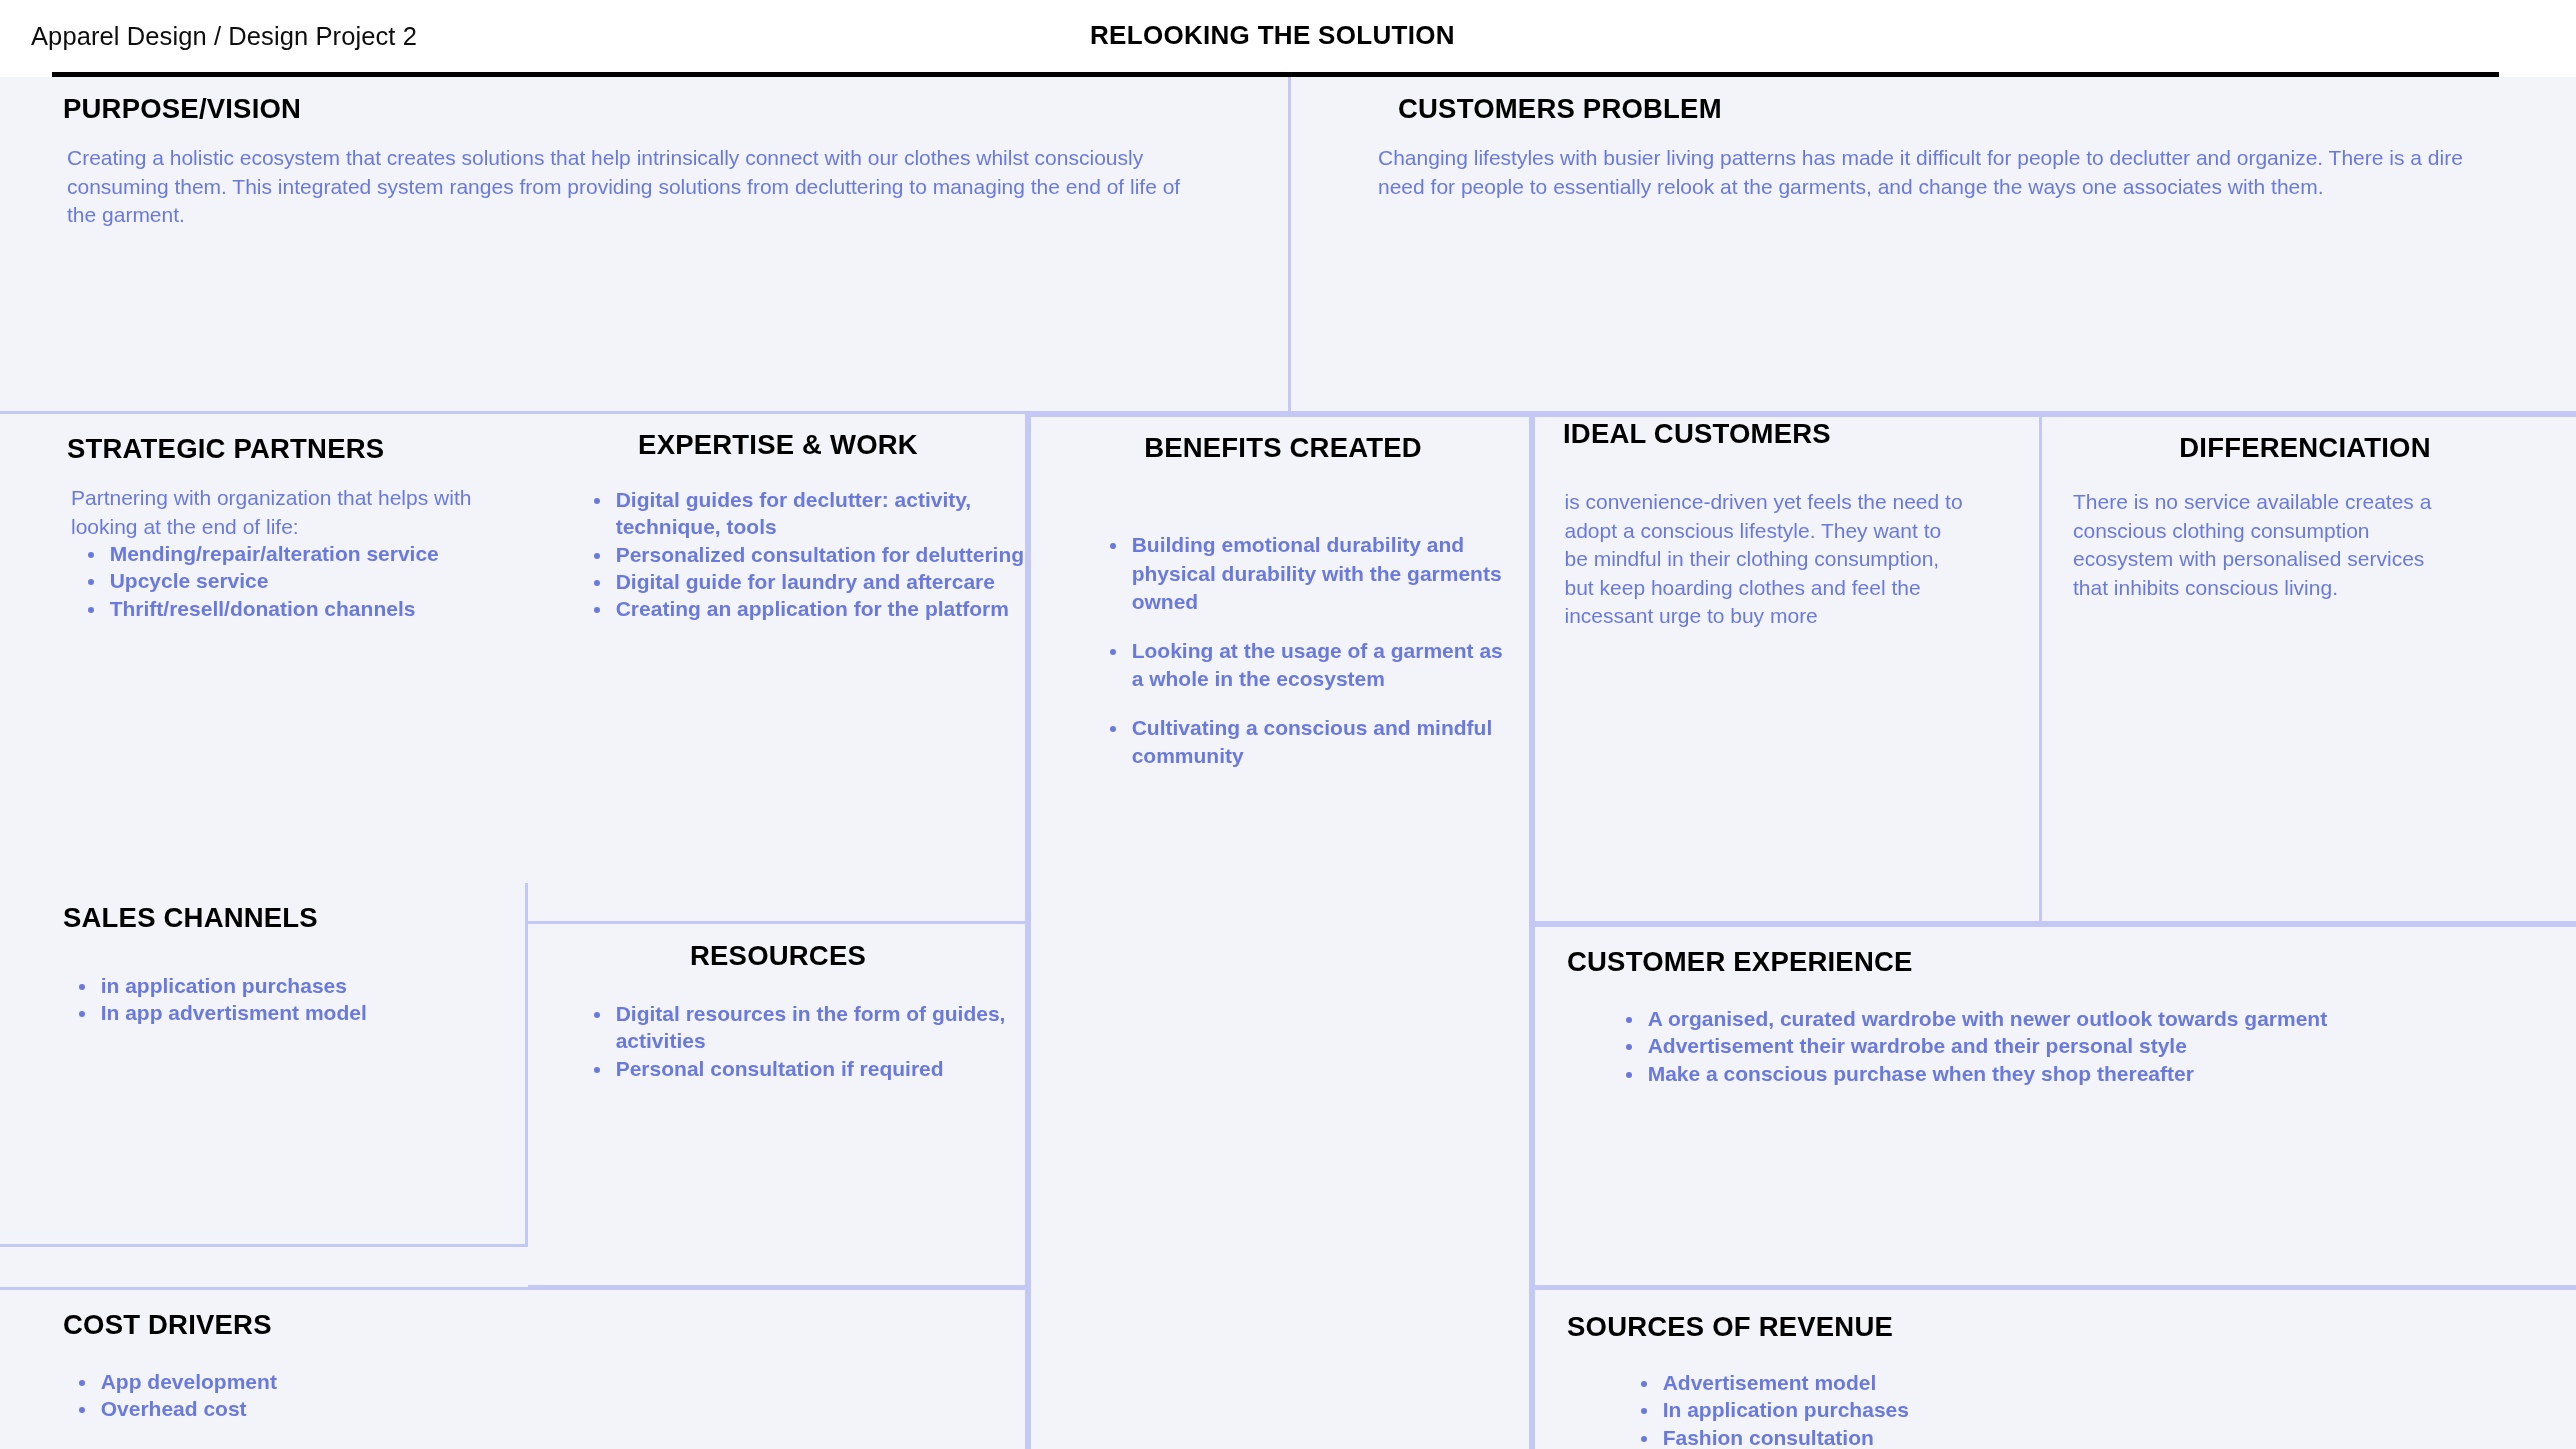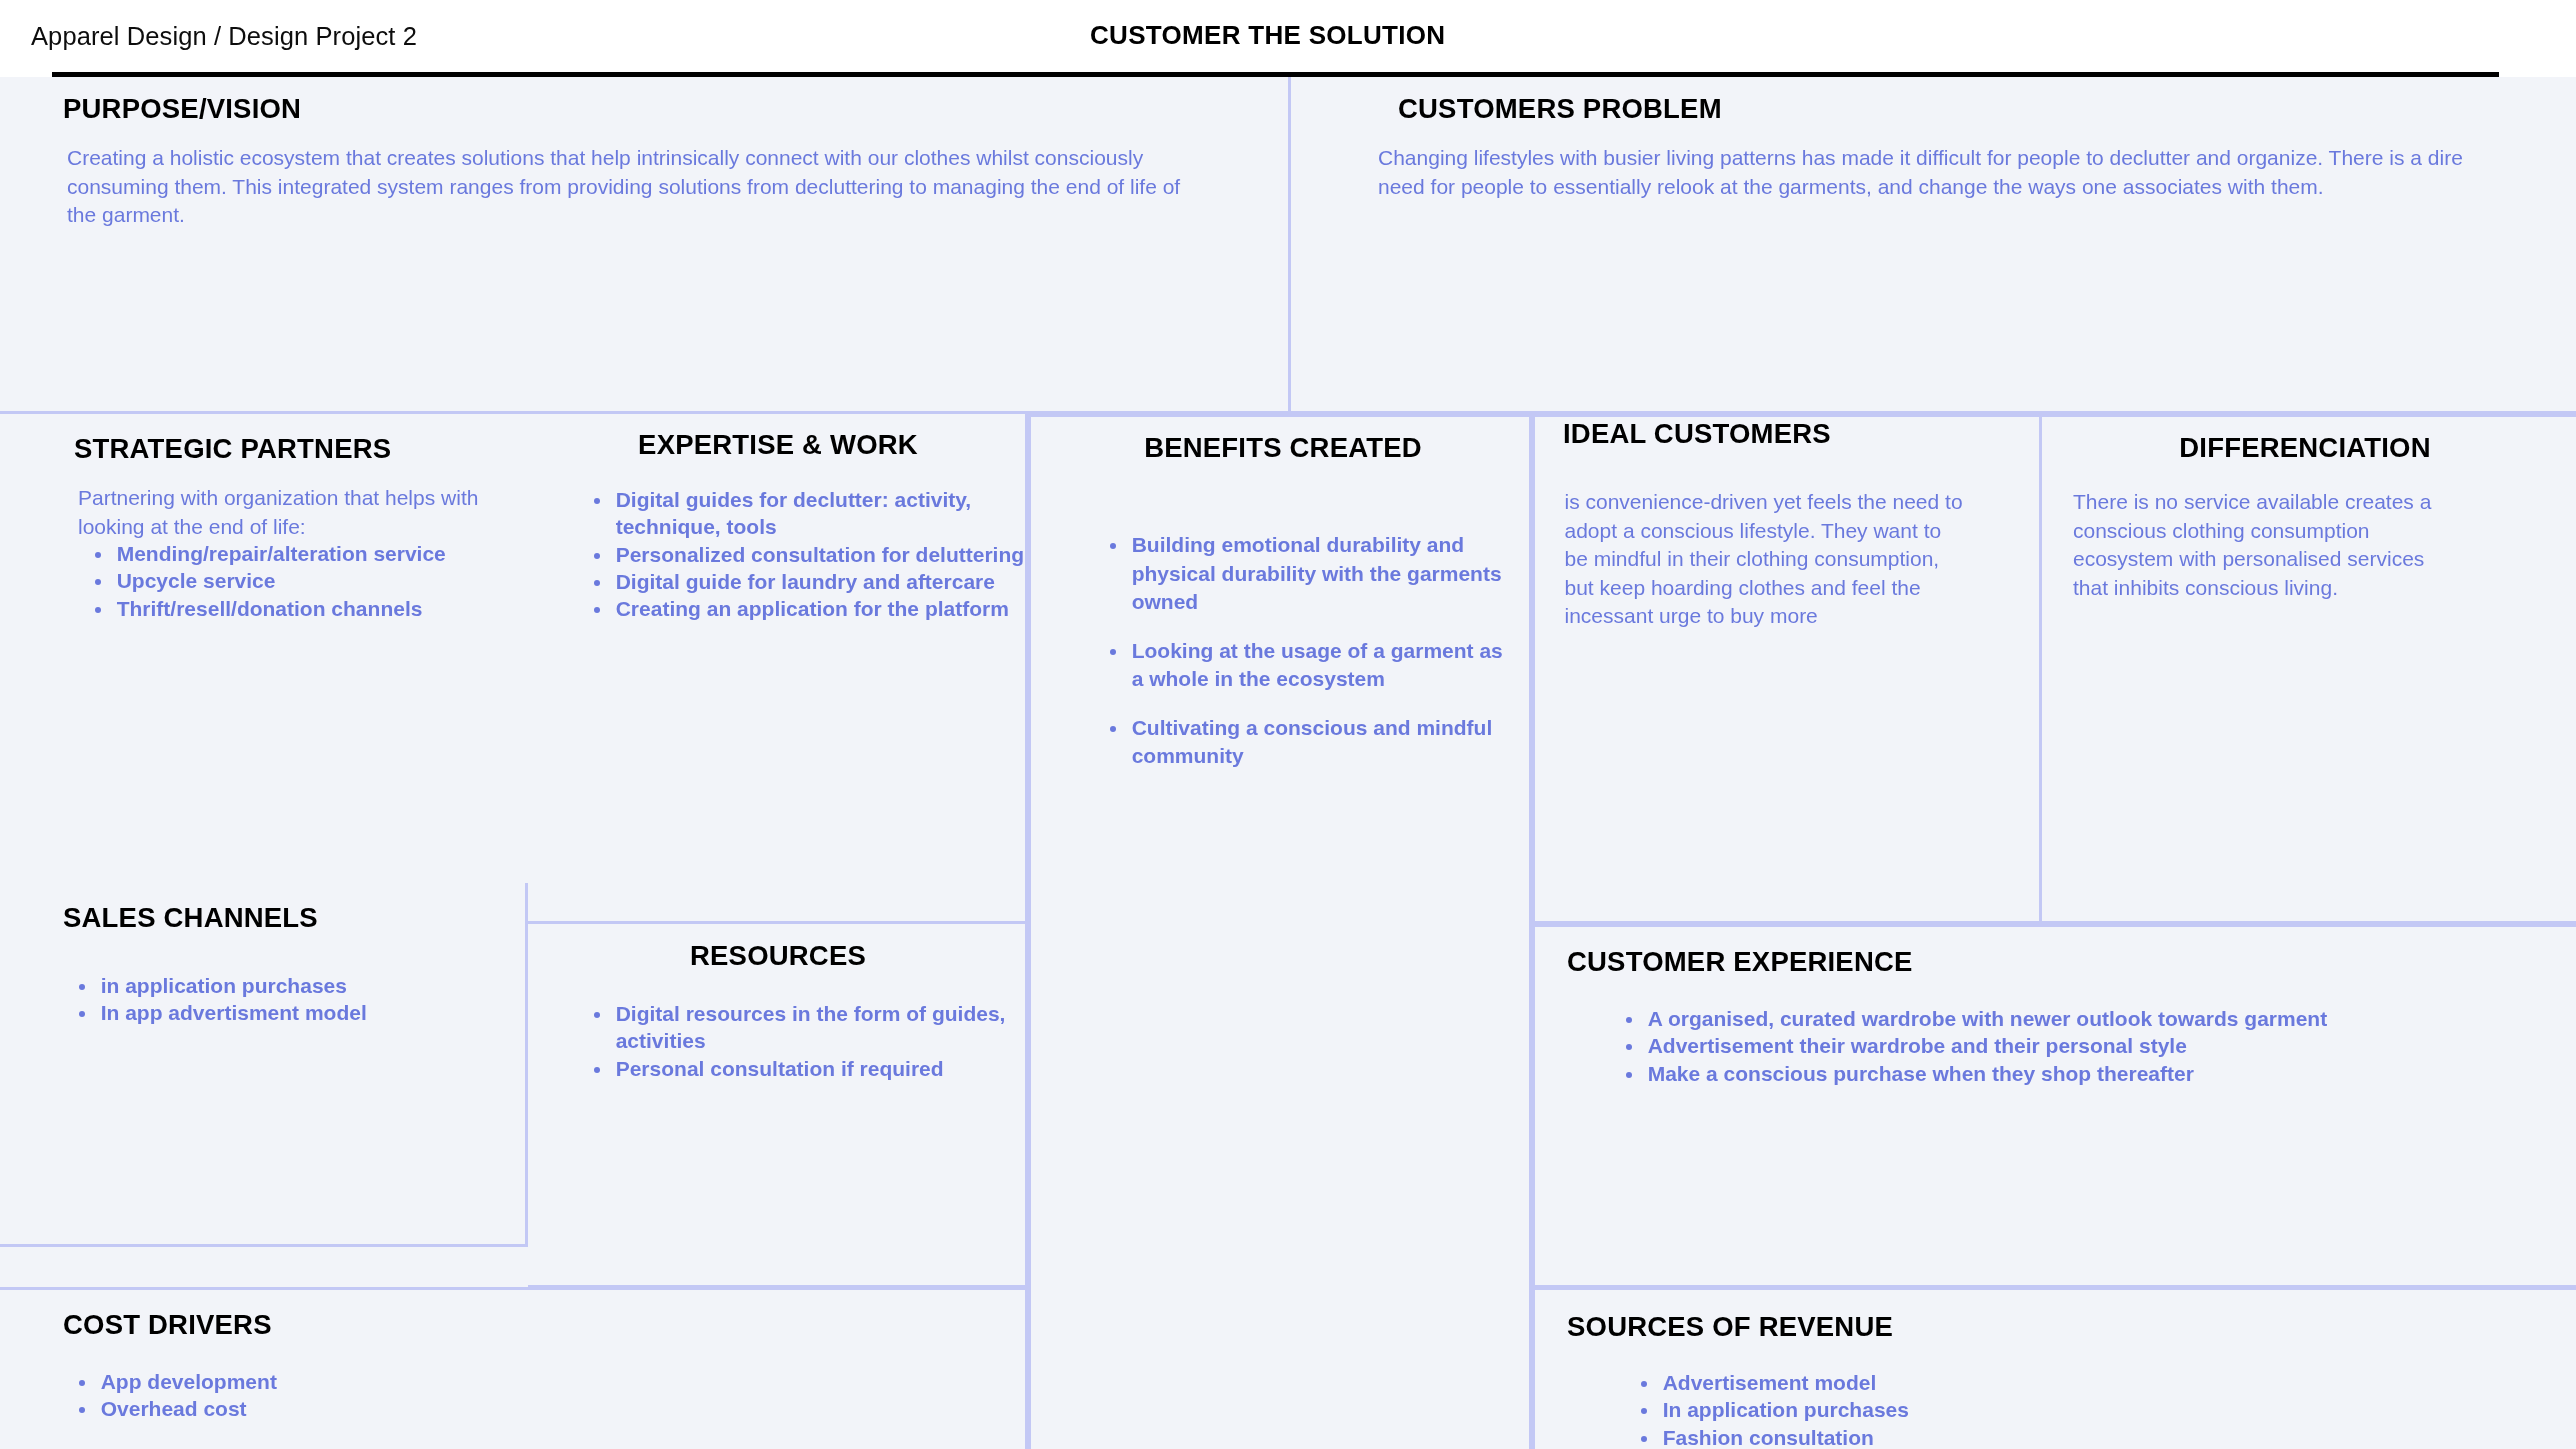--- a/index.html
+++ b/index.html
@@ -105,37 +105,37 @@
     padding-left: 2.7px;
   }
   ul.bullets.spaced li { margin-bottom: 20px; }
   ul.bullets.narrow li { line-height: 1.3; }
 </style>
 </head>
 <body>
 
 <div class="topbar">
   <div class="breadcrumb">Apparel Design / Design Project 2</div>
-  <div class="doc-title">CUSTOMER  THE SOLUTION</div>
+  <div class="doc-title">RELOOKING  THE SOLUTION</div>
   <div class="black-rule"></div>
 </div>
 
 <div class="canvas">
 
   <div class="panel br bb" style="left:0px; top:0px; width:1291px; height:337px;">
     <h2 style="position:absolute; left:63px; top:17.4px;">PURPOSE/VISION</h2>
     <p class="body-text" style="position:absolute; left:67px; top:67px; width:1114px;">Creating a holistic ecosystem that creates solutions that help intrinsically connect with our clothes whilst consciously consuming them. This integrated system ranges from providing solutions from decluttering to managing the end of life of the garment.</p>
   </div>
 
   <div class="panel bb" style="left:1291px; top:0px; width:1285px; height:337px;">
     <h2 style="position:absolute; left:107px; top:17.4px;">CUSTOMERS PROBLEM</h2>
     <p class="body-text" style="position:absolute; left:87px; top:67px; width:1134px;">Changing lifestyles with busier living patterns has made it difficult for people to declutter and organize.  There is a dire need for people to essentially relook at the garments, and change the ways one associates with them.</p>
   </div>
 
-  <div class="panel br bb" style="left:11px; top:337px; width:528px; height:510px;">
+  <div class="panel br bb" style="left:4px; top:337px; width:528px; height:510px;">
     <h2 style="position:absolute; left:63px; top:20px;">STRATEGIC PARTNERS</h2>
     <p class="body-text" style="position:absolute; left:67px; top:70px; width:443px;">Partnering with organization that helps with looking at the end of life:</p>
     <ul class="bullets narrow" style="position:absolute; left:72px; top:126px; width:443px;">
       <li>Mending/repair/alteration service</li>
       <li>Upcycle service</li>
       <li>Thrift/resell/donation channels</li>
     </ul>
   </div>
 
   <div class="panel br bb" style="left:528px; top:337px; width:500px; height:510px;">

